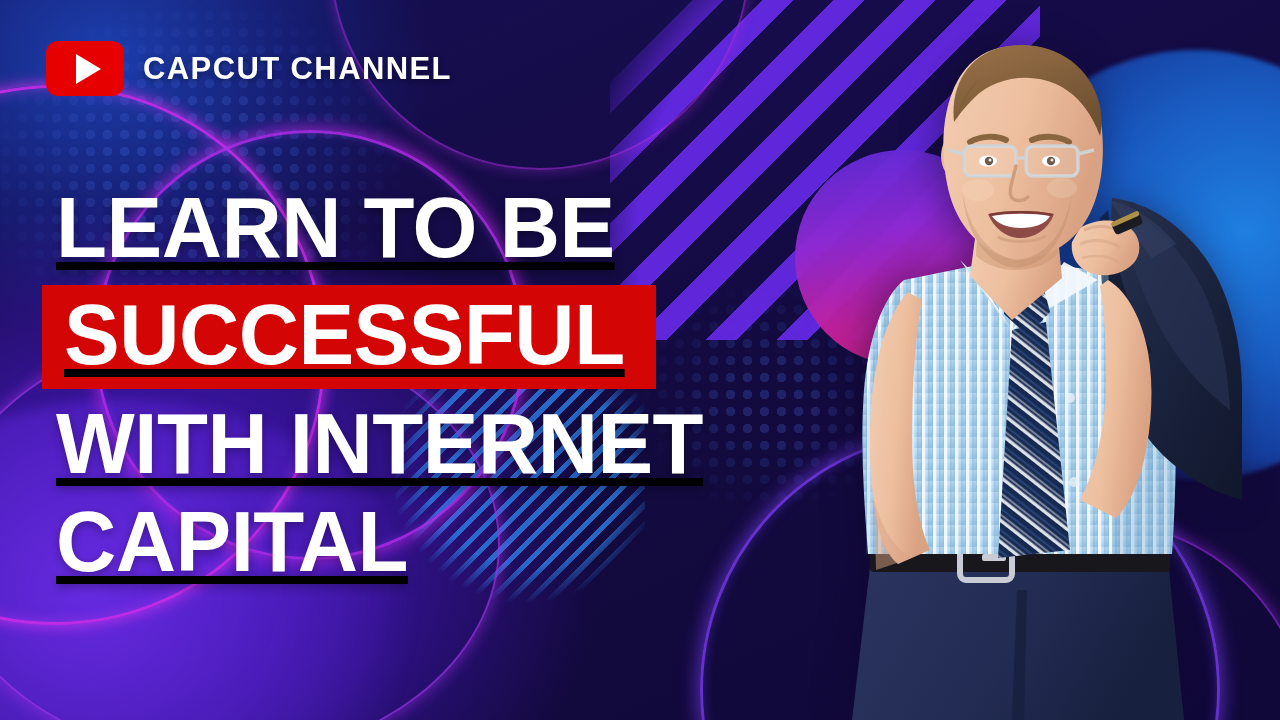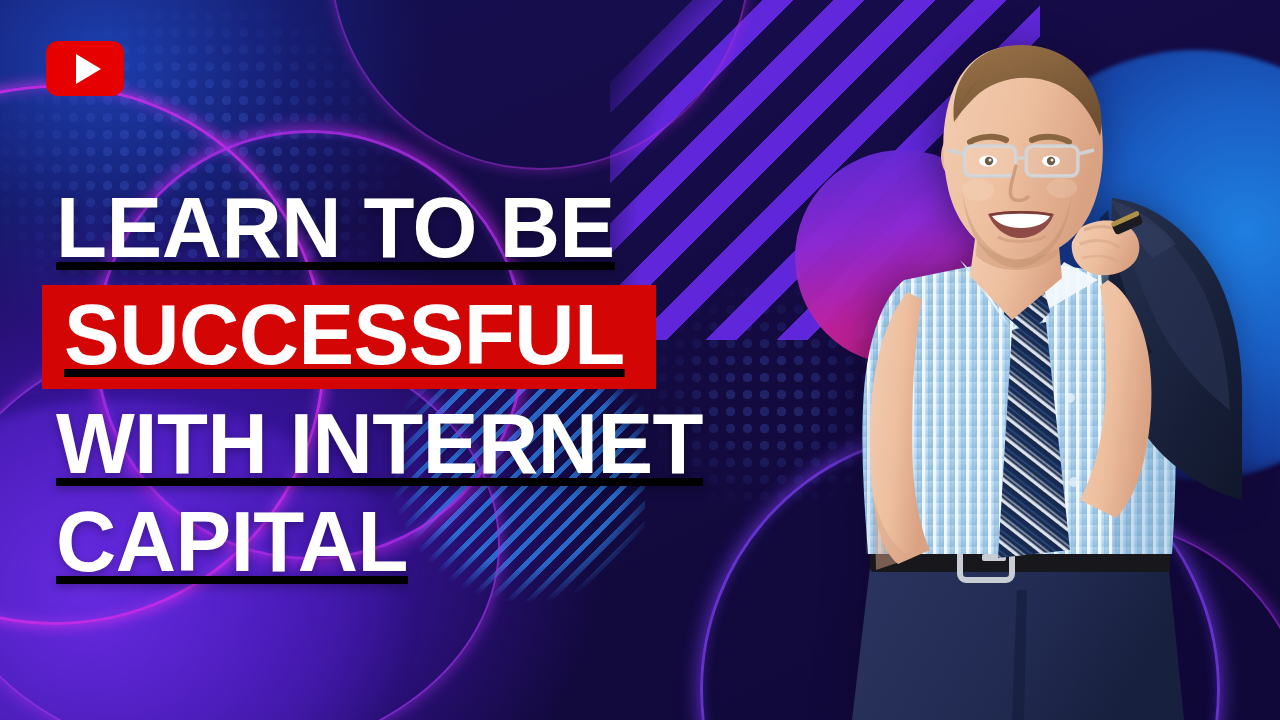--- a/index.html
+++ b/index.html
@@ -198,20 +198,21 @@
     <div class="ring" id="ring-2"></div>
     <div class="ring" id="ring-3"></div>
     <div class="ring" id="ring-4"></div>
     <div class="ring" id="ring-5"></div>
   </div>
 
   <div id="channel-badge">
     <div id="yt-logo">
       <div class="tri"></div>
     </div>
+    <div id="channel-name">CAPCUT CHANNEL</div>
   </div>
 
   <div id="headline">
     <div class="hl-line" id="hl-line-1">LEARN TO BE</div>
 
     <div id="hl-line-2-wrap">
       <div class="hl-line" id="hl-line-2">SUCCESSFUL</div>
     </div>
 
     <div class="hl-line" id="hl-line-3">WITH INTERNET</div>

